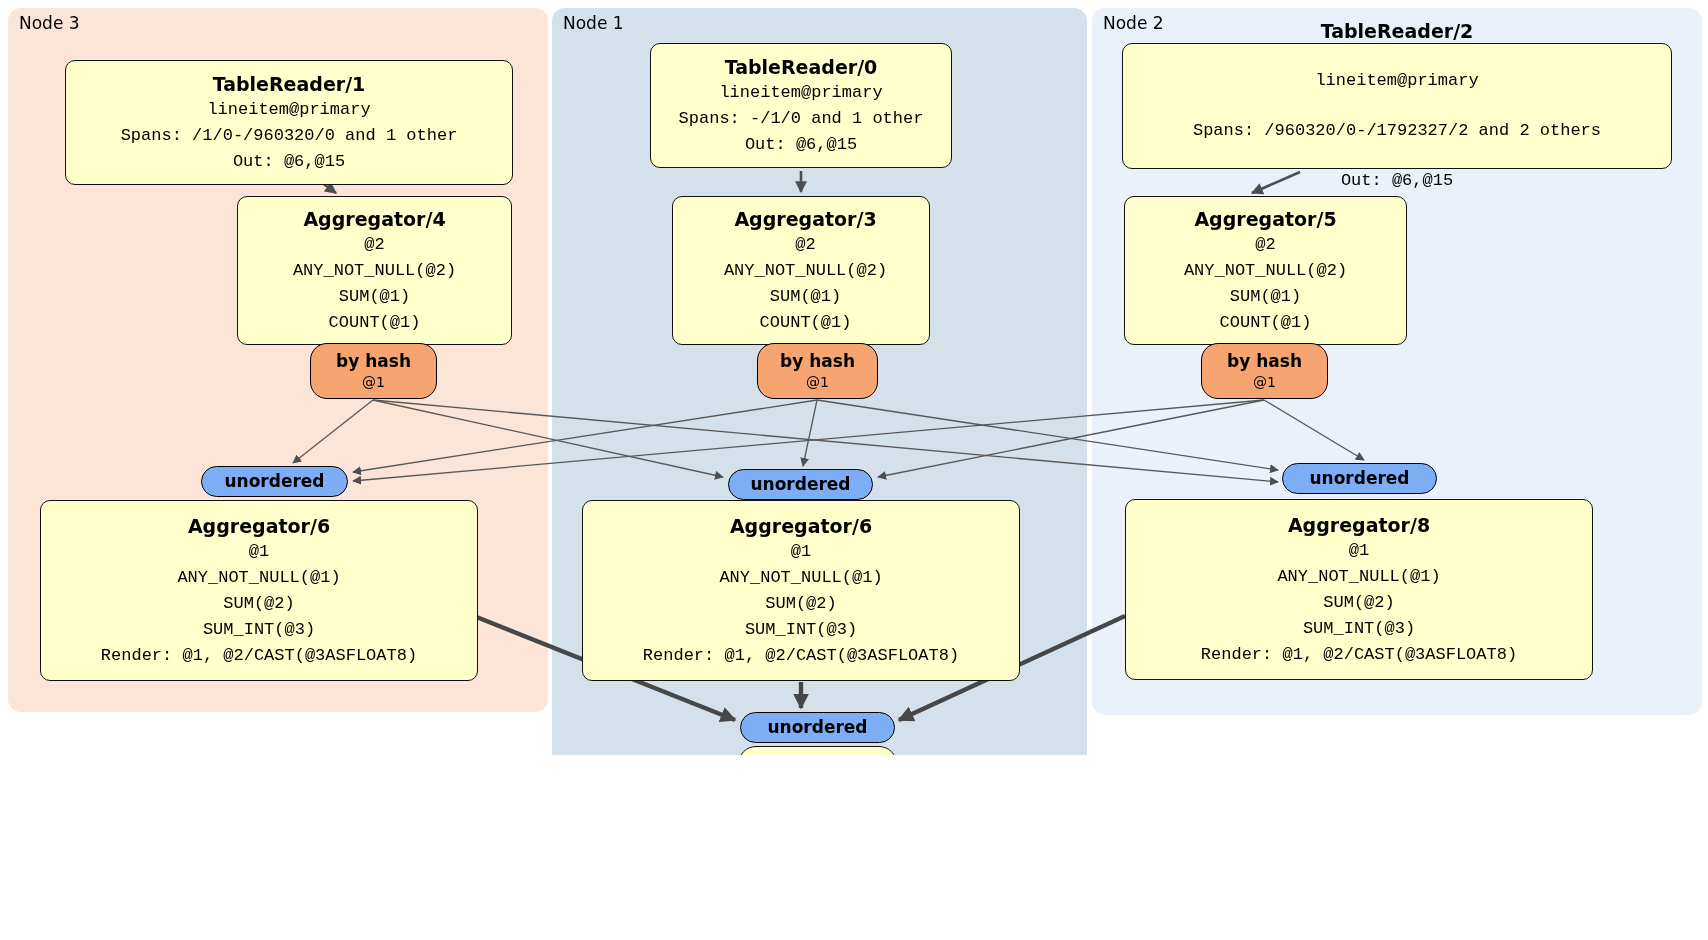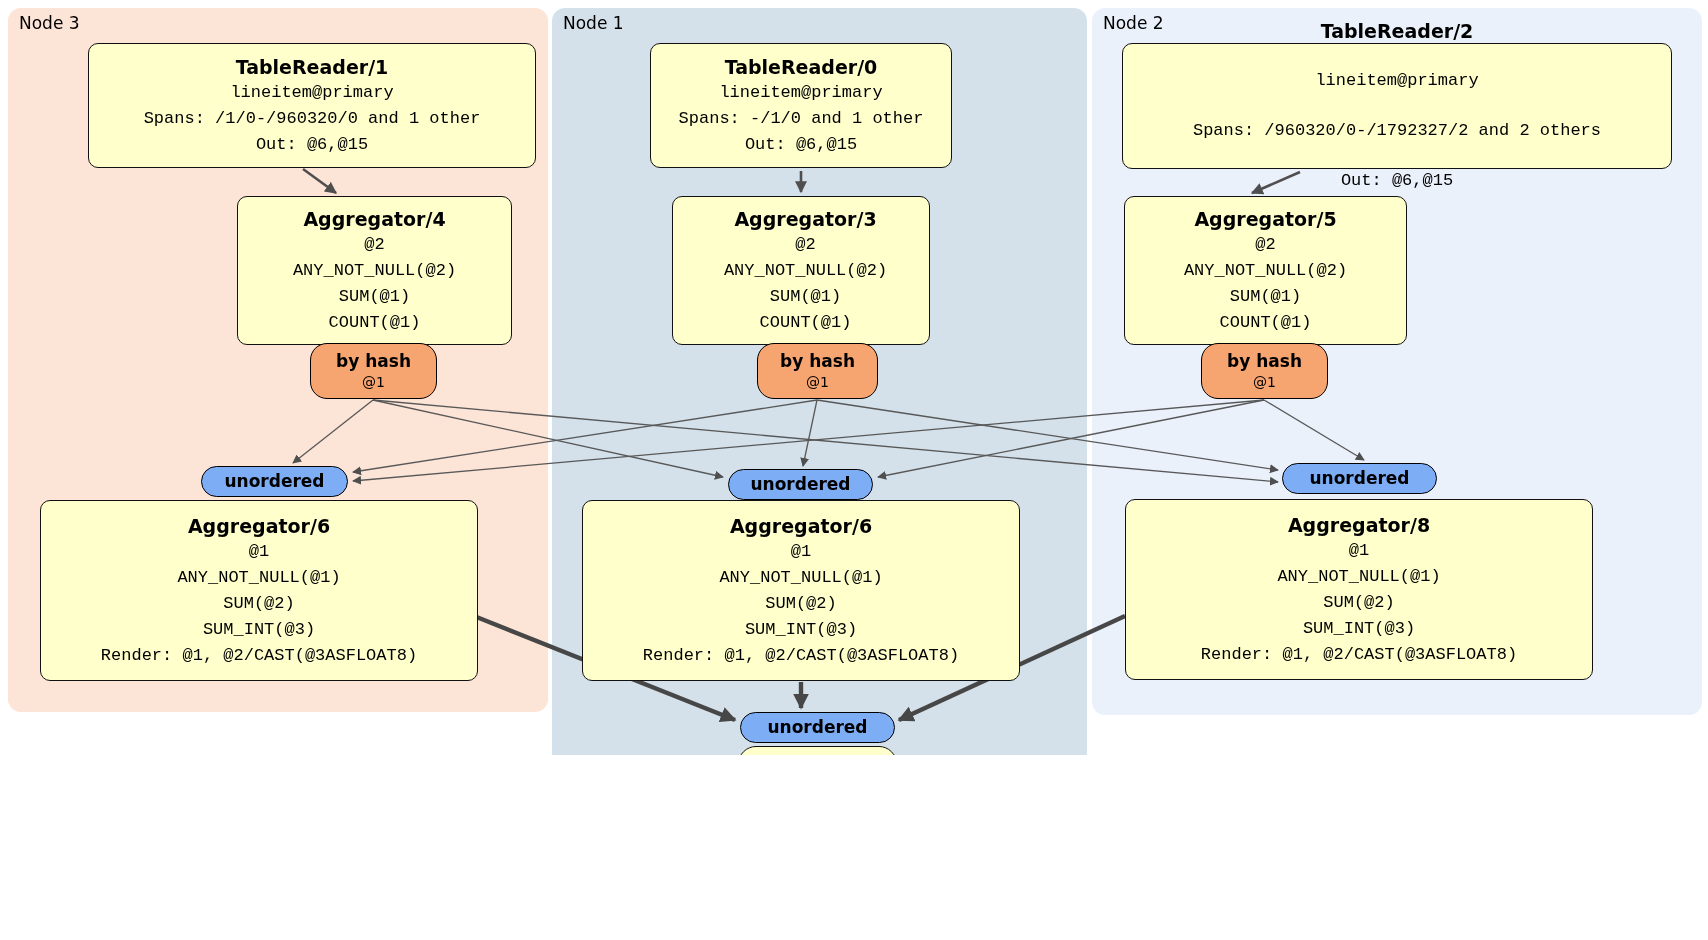--- a/index.html
+++ b/index.html
@@ -66,21 +66,21 @@
     <line x1="1264" y1="400" x2="878" y2="477" stroke="#585858" stroke-width="1.3" marker-end="url(#ah-thin)"></line>
     <line x1="1264" y1="400" x2="1364" y2="460" stroke="#585858" stroke-width="1.3" marker-end="url(#ah-thin)"></line>
 
     <line x1="474" y1="616" x2="735" y2="720" stroke="#474747" stroke-width="4.4" marker-end="url(#ah-thick)"></line>
     <line x1="801" y1="682" x2="801" y2="708" stroke="#474747" stroke-width="4.4" marker-end="url(#ah-thick)"></line>
     <line x1="1125" y1="616" x2="899" y2="720" stroke="#474747" stroke-width="4.4" marker-end="url(#ah-thick)"></line>
 
     <line x1="817" y1="788" x2="817" y2="851" stroke="#474747" stroke-width="4.4" marker-end="url(#ah-thick)"></line>
   </svg>
 
-  <div class="pbox" style="left:65px;top:43px;width:448px;height:125px;margin-left:23px;">
+  <div class="pbox" style="left:65px;top:60px;width:448px;height:125px;">
     <div class="title">TableReader/1</div>
     <div class="line">lineitem@primary</div>
     <div class="line">Spans: /1/0-/960320/0 and 1 other</div>
     <div class="line">Out: @6,@15</div>
   </div>
   <div class="pbox" style="left:237px;top:196px;width:275px;height:149px;">
     <div class="title">Aggregator/4</div>
     <div class="line">@2</div>
     <div class="line">ANY_NOT_NULL(@2)</div>
     <div class="line">SUM(@1)</div>

